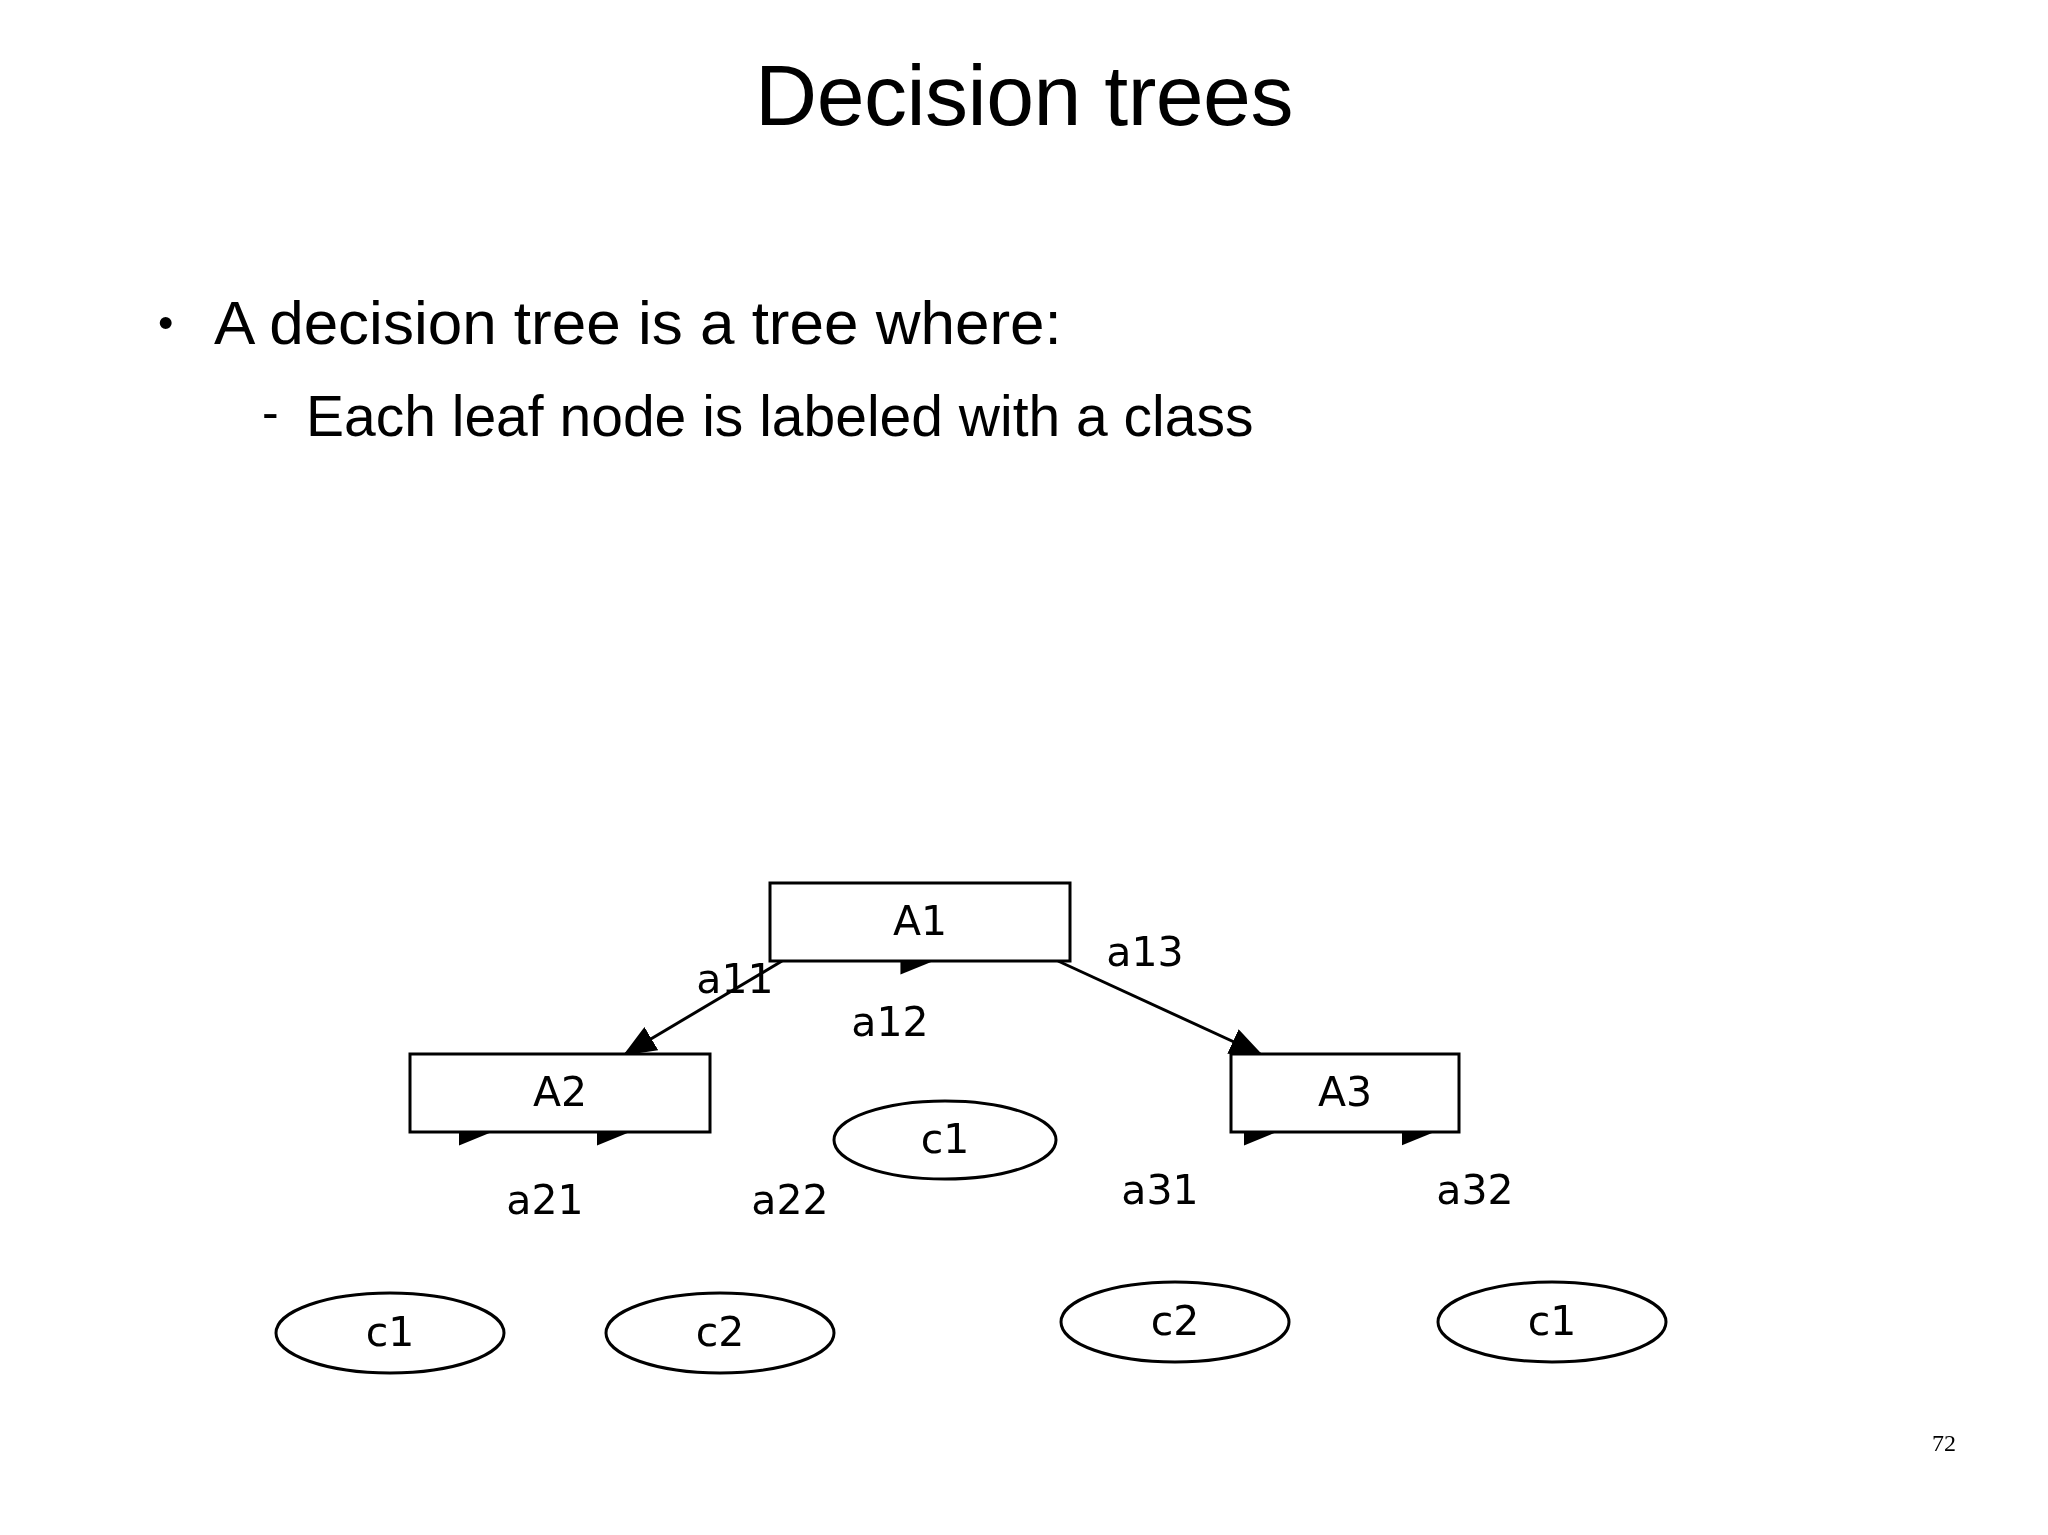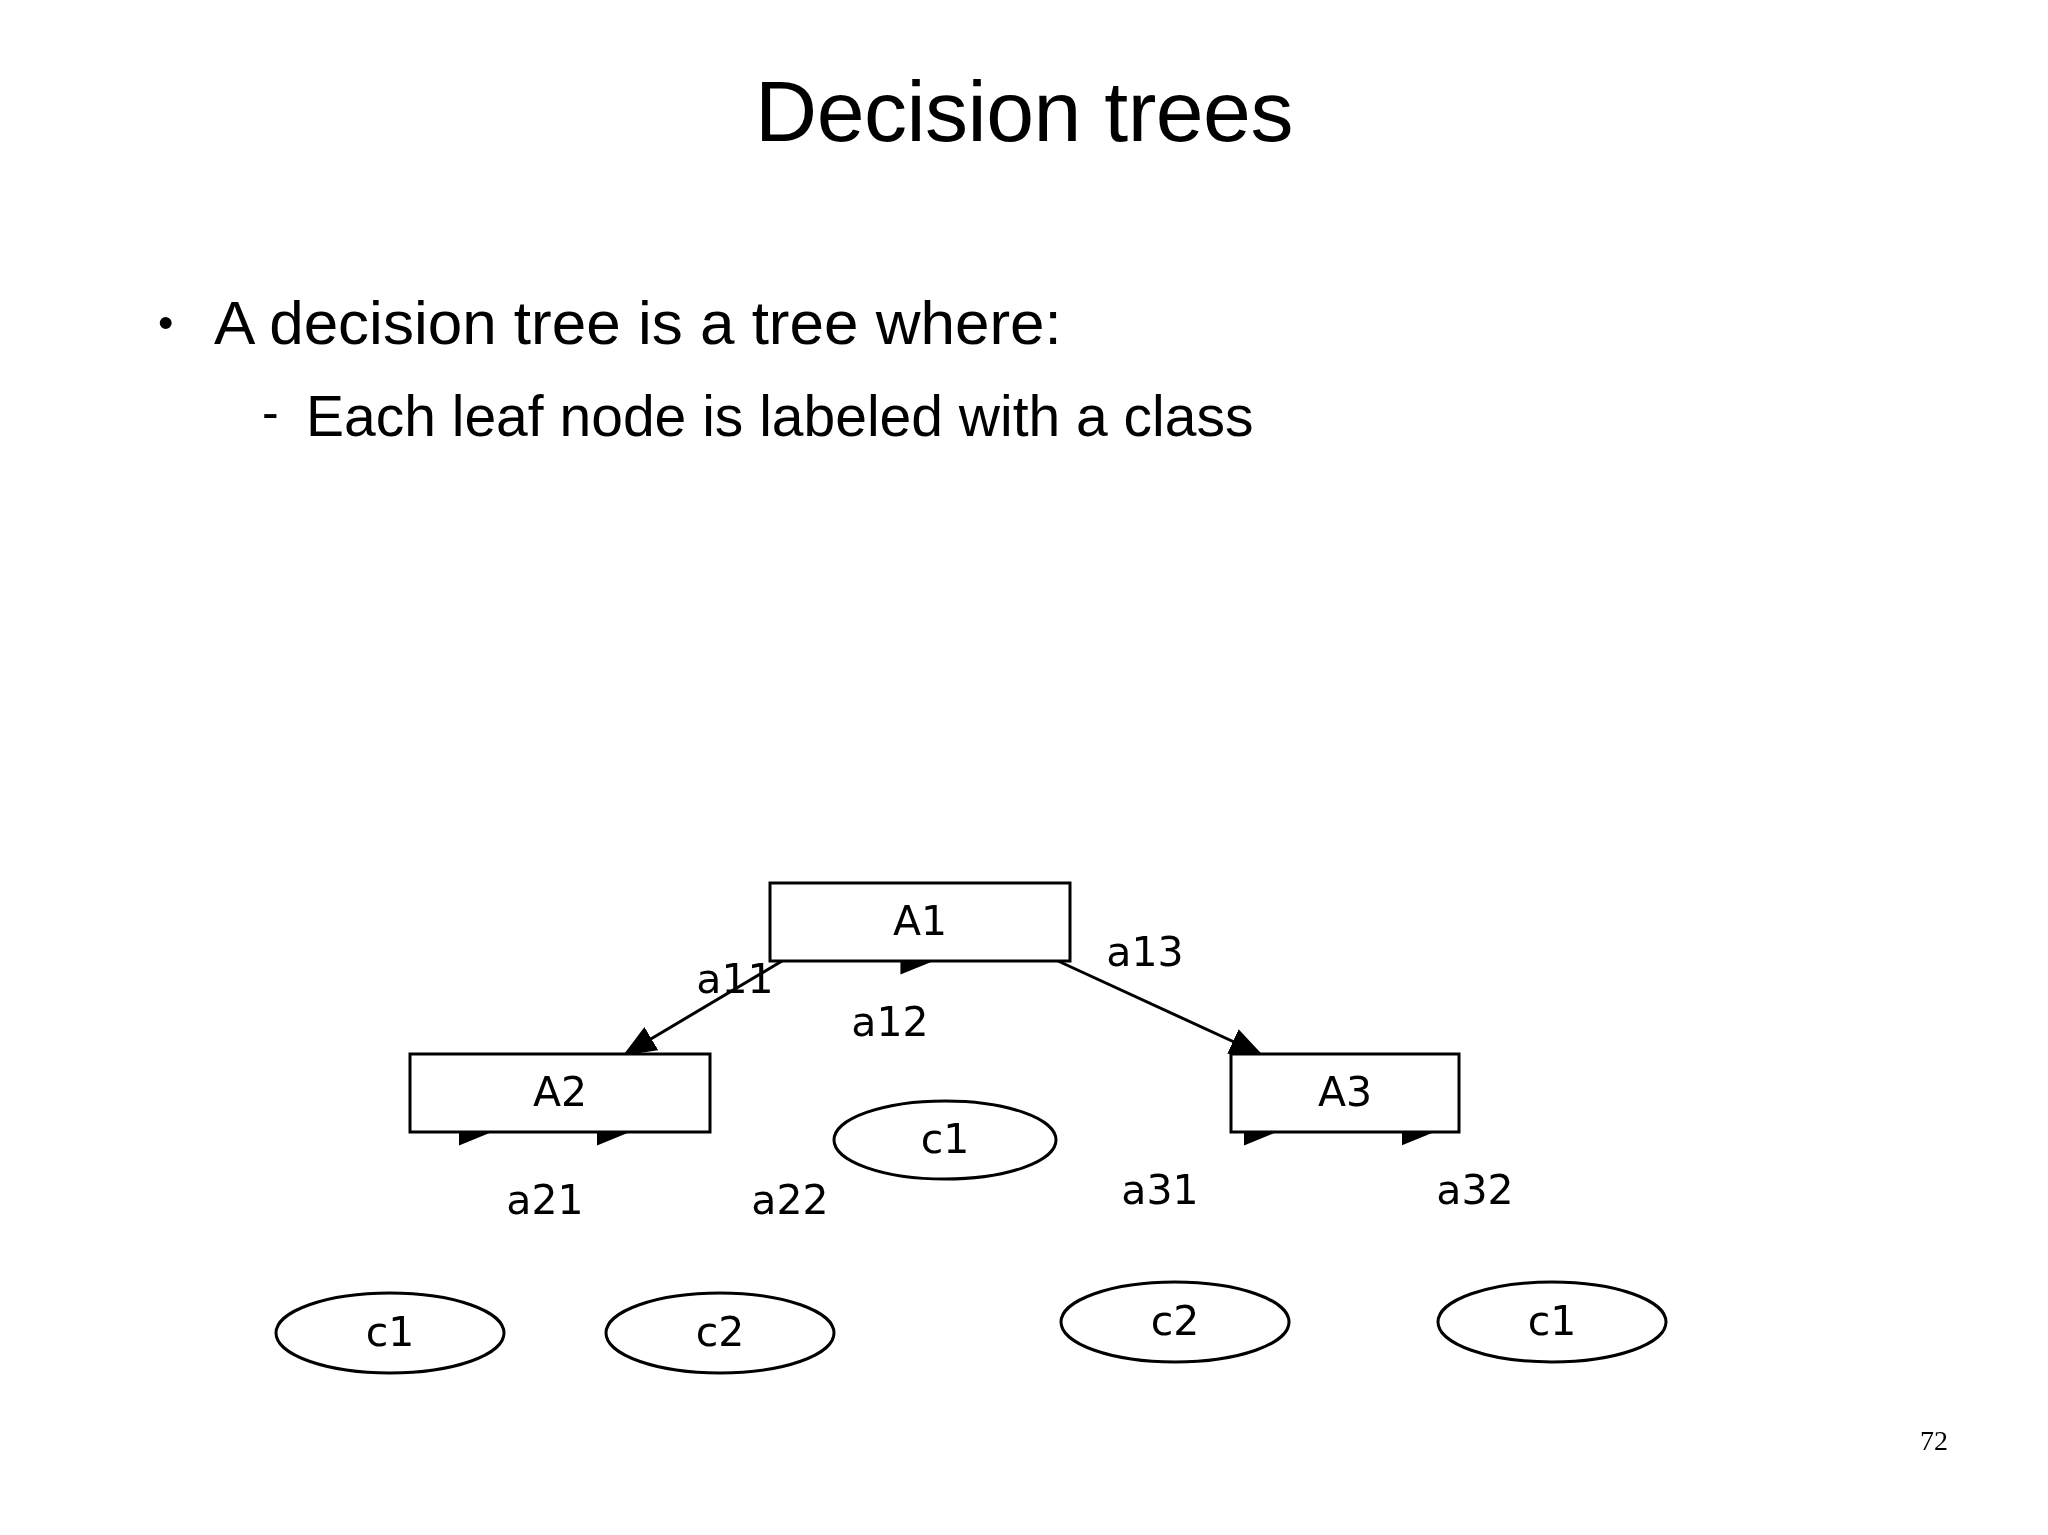--- a/index.html
+++ b/index.html
@@ -19,21 +19,21 @@
   #slide {
     position: absolute;
     inset: 0;
     background: #ffffff;
   }
 
   
   #slide-title {
     position: absolute;
     left: 0;
-    top: 68px;
+    top: 52px;
     width: 2048px;
     text-align: center;
     font-family: "Liberation Sans", sans-serif;
     font-size: 86px;
     font-weight: 400;
     letter-spacing: -0.5px;
     line-height: 1.0;
     color: #000000;
   }
 
@@ -116,24 +116,24 @@
     font-family: "DejaVu Sans", sans-serif;
     font-size: 41px;
     fill: #000000;
     text-anchor: middle;
     dominant-baseline: middle;
   }
 
   
   #page-number {
     position: absolute;
-    right: 100px;
+    right: 92px;
     bottom: 78px;
     font-family: "Liberation Serif", serif;
-    font-size: 28px;
+    font-size: 24px;
     color: #000000;
   }
 </style>
 </head>
 <body>
 
 <div id="slide">
 
   <div id="slide-title">Decision trees</div>
 

